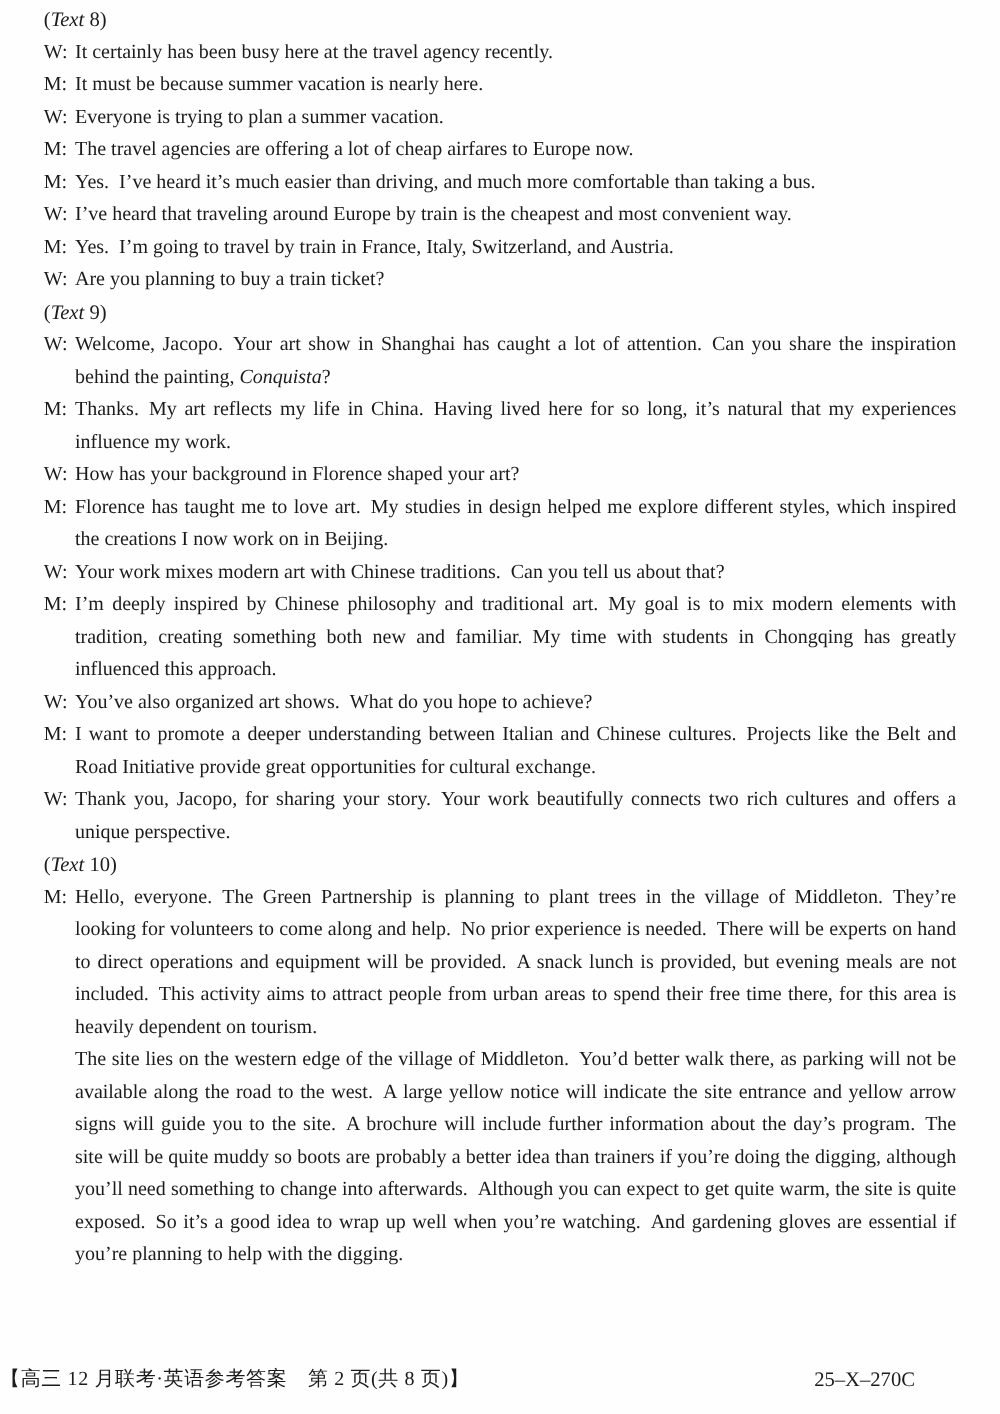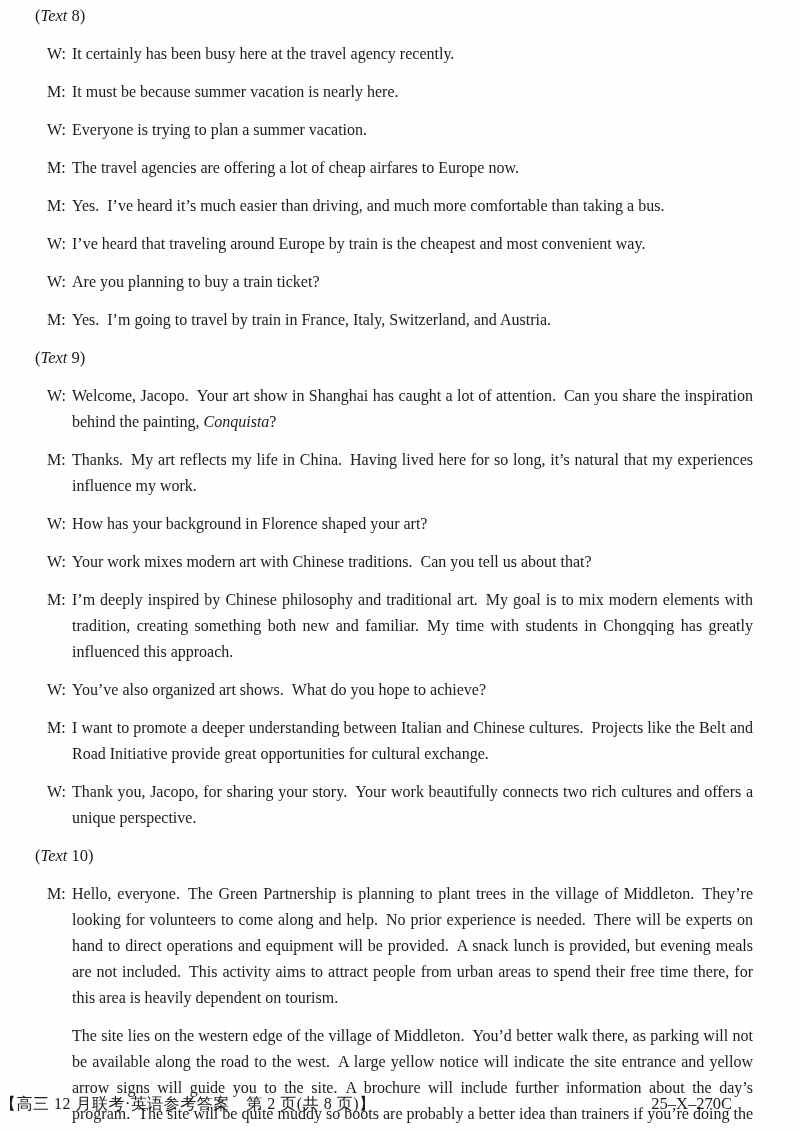--- a/index.html
+++ b/index.html
@@ -14,21 +14,21 @@
   .content {
     position: absolute; left: 35px; top: 3px; width: 730px;
     font-size: 16px; line-height: 26px;
   }
   p.sec-heading {
     margin: 0; padding: 0;
     font-size: 16.5px; line-height: 26px;
   }
   p.sec-heading i { }
   p.line {
-    margin: 12px;
+    margin: 0;
     padding-left: 25px;
     text-indent: -25px;
     text-align: justify;
   }
   span.speaker {
     display: inline-block;
     width: 25px;
     text-indent: 0;
   }
   i.work-title { font-style: italic; }
@@ -55,28 +55,29 @@
   <div class="content">
 
     <p class="sec-heading"><span>(</span><i>Text</i><span> 8)</span></p>
 
     <p class="line"><span class="speaker">W:</span><span>It certainly has been busy here at the travel agency recently.</span></p>
     <p class="line"><span class="speaker">M:</span><span>It must be because summer vacation is nearly here.</span></p>
     <p class="line"><span class="speaker">W:</span><span>Everyone is trying to plan a summer vacation.</span></p>
     <p class="line"><span class="speaker">M:</span><span>The travel agencies are offering a lot of cheap airfares to Europe now.</span></p>
     <p class="line"><span class="speaker">M:</span><span>Yes. I’ve heard it’s much easier than driving, and much more comfortable than taking a bus.</span></p>
     <p class="line"><span class="speaker">W:</span><span>I’ve heard that traveling around Europe by train is the cheapest and most convenient way.</span></p>
+    <p class="line"><span class="speaker">M:</span><span>Yes. I’m going to travel by train in France, Italy, Switzerland, and Austria.</span></p>
     <p class="line"><span class="speaker">W:</span><span>Are you planning to buy a train ticket?</span></p>
-    <p class="line"><span class="speaker">M:</span><span>Yes. I’m going to travel by train in France, Italy, Switzerland, and Austria.</span></p>
 
     <p class="sec-heading"><span>(</span><i>Text</i><span> 9)</span></p>
 
     <p class="line"><span class="speaker">W:</span><span>Welcome, Jacopo. Your art show in Shanghai has caught a lot of attention. Can you share the inspiration behind the painting, </span><i class="work-title">Conquista</i><span>?</span></p>
     <p class="line"><span class="speaker">M:</span><span>Thanks. My art reflects my life in China. Having lived here for so long, it’s natural that my experiences influence my work.</span></p>
     <p class="line"><span class="speaker">W:</span><span>How has your background in Florence shaped your art?</span></p>
+    <p class="line"><span class="speaker">M:</span><span>Florence has taught me to love art. My studies in design helped me explore different styles, which inspired the creations I now work on in Beijing.</span></p>
     <p class="line"><span class="speaker">W:</span><span>Your work mixes modern art with Chinese traditions. Can you tell us about that?</span></p>
     <p class="line"><span class="speaker">M:</span><span>I’m deeply inspired by Chinese philosophy and traditional art. My goal is to mix modern elements with tradition, creating something both new and familiar. My time with students in Chongqing has greatly influenced this approach.</span></p>
     <p class="line"><span class="speaker">W:</span><span>You’ve also organized art shows. What do you hope to achieve?</span></p>
     <p class="line"><span class="speaker">M:</span><span>I want to promote a deeper understanding between Italian and Chinese cultures. Projects like the Belt and Road Initiative provide great opportunities for cultural exchange.</span></p>
     <p class="line"><span class="speaker">W:</span><span>Thank you, Jacopo, for sharing your story. Your work beautifully connects two rich cultures and offers a unique perspective.</span></p>
 
     <p class="sec-heading"><span>(</span><i>Text</i><span> 10)</span></p>
 
     <p class="line"><span class="speaker">M:</span><span>Hello, everyone. The Green Partnership is planning to plant trees in the village of Middleton. They’re looking for volunteers to come along and help. No prior experience is needed. There will be experts on hand to direct operations and equipment will be provided. A snack lunch is provided, but evening meals are not included. This activity aims to attract people from urban areas to spend their free time there, for this area is heavily dependent on tourism.</span></p>
     <p class="line"><span class="speaker"></span><span>The site lies on the western edge of the village of Middleton. You’d better walk there, as parking will not be available along the road to the west. A large yellow notice will indicate the site entrance and yellow arrow signs will guide you to the site. A brochure will include further information about the day’s program. The site will be quite muddy so boots are probably a better idea than trainers if you’re doing the digging, although you’ll need something to change into afterwards. Although you can expect to get quite warm, the site is quite exposed. So it’s a good idea to wrap up well when you’re watching. And gardening gloves are essential if you’re planning to help with the digging.</span></p>

